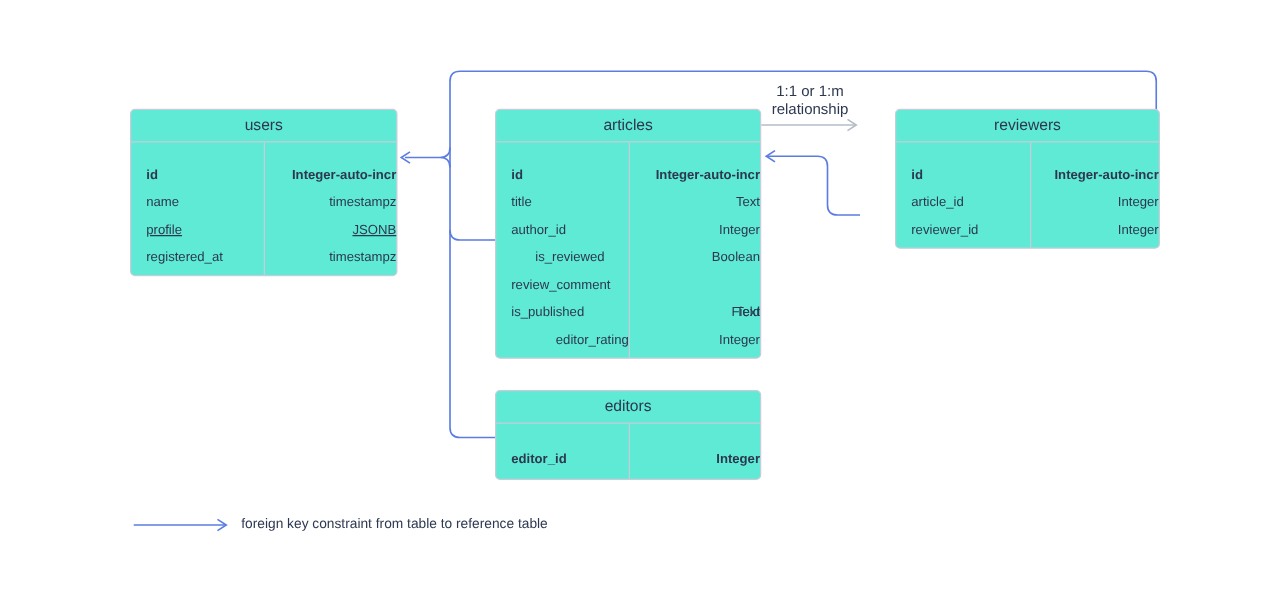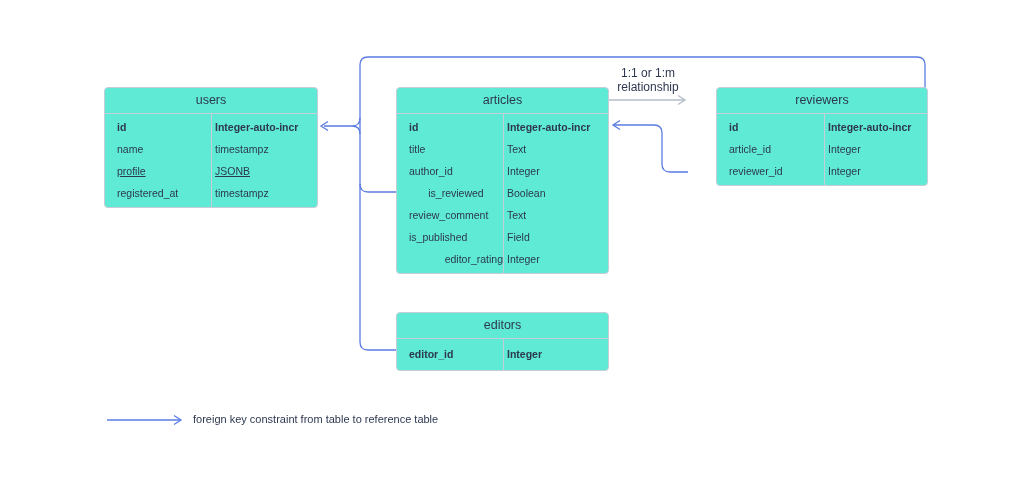--- a/index.html
+++ b/index.html
@@ -15,22 +15,22 @@
 
   .tbl{position:absolute;background:#5eead4;border:1px solid var(--table-border);
        border-radius:4px;box-sizing:border-box;}
   .tbl-header{height:25px;line-height:25px;text-align:center;font-size:12.5px;
        border-bottom:1px solid var(--table-border);color:var(--text);}
   .tbl-body{position:relative;padding:2px 0 3px 0;}
   .col-divider{position:absolute;top:0;bottom:0;width:0;
        border-left:1px solid var(--table-border);}
   .tbl-row{display:flex;height:22px;line-height:22px;font-size:10.5px;}
   .tbl-row .fname{padding-left:12px;box-sizing:border-box;white-space:nowrap;}
-  .tbl-row .ftype{flex:1;padding-left:4px;box-sizing:border-box;white-space:nowrap;}
-  .tbl-row.pk{font-weight:700;}
+  .tbl-row .ftype{flex:1;padding-left:4px;box-sizing:border-box;white-space:nowrap;text-align:right;}
+  .tbl-row.pk{font-weight:700;margin-top:13px;}
 
   .rel-label{position:absolute;left:598px;top:66px;width:100px;text-align:center;
        font-size:12px;line-height:14px;color:var(--text);}
   .legend{position:absolute;left:0;top:0;width:1028px;height:480px;pointer-events:none;}
   .legend-text{position:absolute;left:193px;top:413px;font-size:11px;color:var(--text);}
 </style>
 </head>
 <body>
 
 <div id="canvas">
@@ -90,21 +90,21 @@
             <span class="ftype">Text</span>
           </div>
           <div class="tbl-row" style="height: 22px; line-height: 22px;">
             <span class="fname" style="width: 106px;">author_id</span>
             <span class="ftype">Integer</span>
           </div>
           <div class="tbl-row" style="height: 22px; line-height: 22px;">
             <span class="fname" style="width: 106px; text-align: center;">is_reviewed</span>
             <span class="ftype">Boolean</span>
           </div>
-          <div class="tbl-row" style="height: 22px; line-height: 22px;">
+          <div class="tbl-row" style="height: 22px; line-height: 22px; flex-direction: column;">
             <span class="fname" style="width: 106px;">review_comment</span>
             <span class="ftype">Text</span>
           </div>
           <div class="tbl-row" style="height: 22px; line-height: 22px;">
             <span class="fname" style="width: 106px;">is_published</span>
             <span class="ftype">Field</span>
           </div>
           <div class="tbl-row" style="height: 22px; line-height: 22px;">
             <span class="fname" style="width: 106px; text-align: right;">editor_rating</span>
             <span class="ftype">Integer</span>

